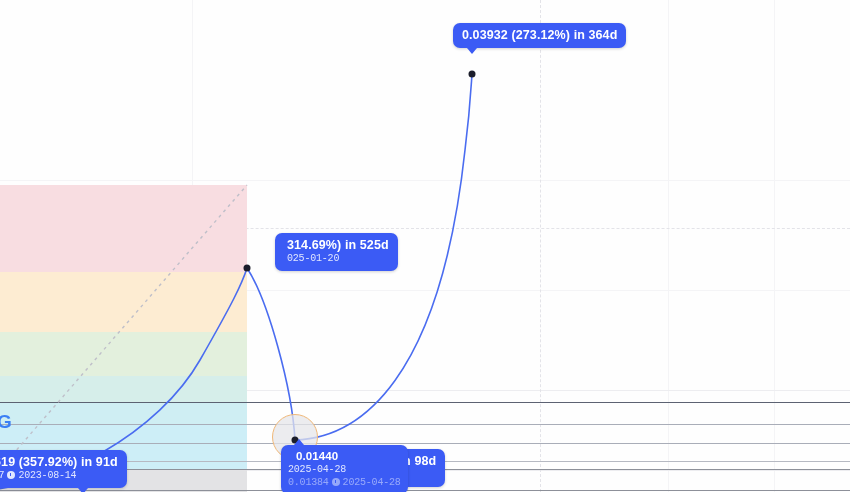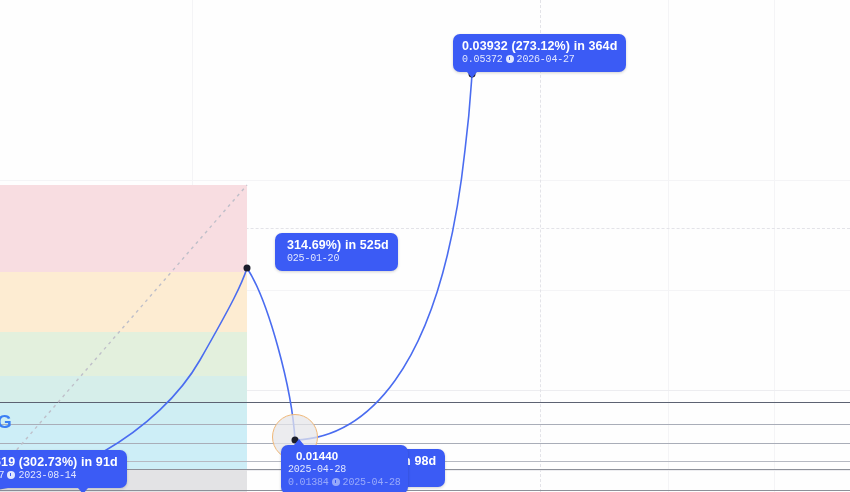--- a/index.html
+++ b/index.html
@@ -98,28 +98,25 @@
   </svg>
 
   <div class="gmark" style="left:-3px;top:412px;">G</div>
 
   <div class="halo" style="left:295px;top:437px;"></div>
 
   <div class="pt" style="left:472px;top:74px;"></div>
   <div class="pt" style="left:247px;top:268px;"></div>
   <div class="pt" style="left:295px;top:440px;"></div>
 
-  <div class="tip" style="left:453px;top:34px;">
+  <div class="tip" style="left:453px;top:23px;">
     <div class="l1">
       <span>0.03932</span>
       <span>(273.12%)</span>
       <span>in 364d</span>
-    </div>
-    <div class="l2">
-      <span>0.05372</span><span class="clockic"></span><span>2026-04-27</span>
     </div>
     <div class="tipnose" style="left:14px;bottom:-6px;"></div>
   </div>
 
   <div class="tip" style="left:275px;top:233px;padding-left:12px;">
     <div class="l1">
       <span>314.69%)</span>
       <span>in 525d</span>
     </div>
     <div class="l2">
@@ -141,21 +138,21 @@
     <div class="l2">2025-04-28</div>
     <div class="l2" style="opacity:.55;text-align:center;">
       <span>0.01384</span><span class="clockic"></span><span>2025-04-28</span>
     </div>
     <div class="tipnose" style="left:13px;top:-6px;transform:rotate(180deg);"></div>
   </div>
 
   <div class="tip" style="left:-22px;top:450px;">
     <div class="l1">
       <span>0619</span>
-      <span>(302.73%)</span>
+      <span>(357.92%)</span>
       <span>in 91d</span>
     </div>
     <div class="l2">
       <span>847</span><span class="clockic"></span><span>2023-08-14</span>
     </div>
     <div class="tipnose" style="left:100px;bottom:-6px;"></div>
   </div>
 
 </div>
 

